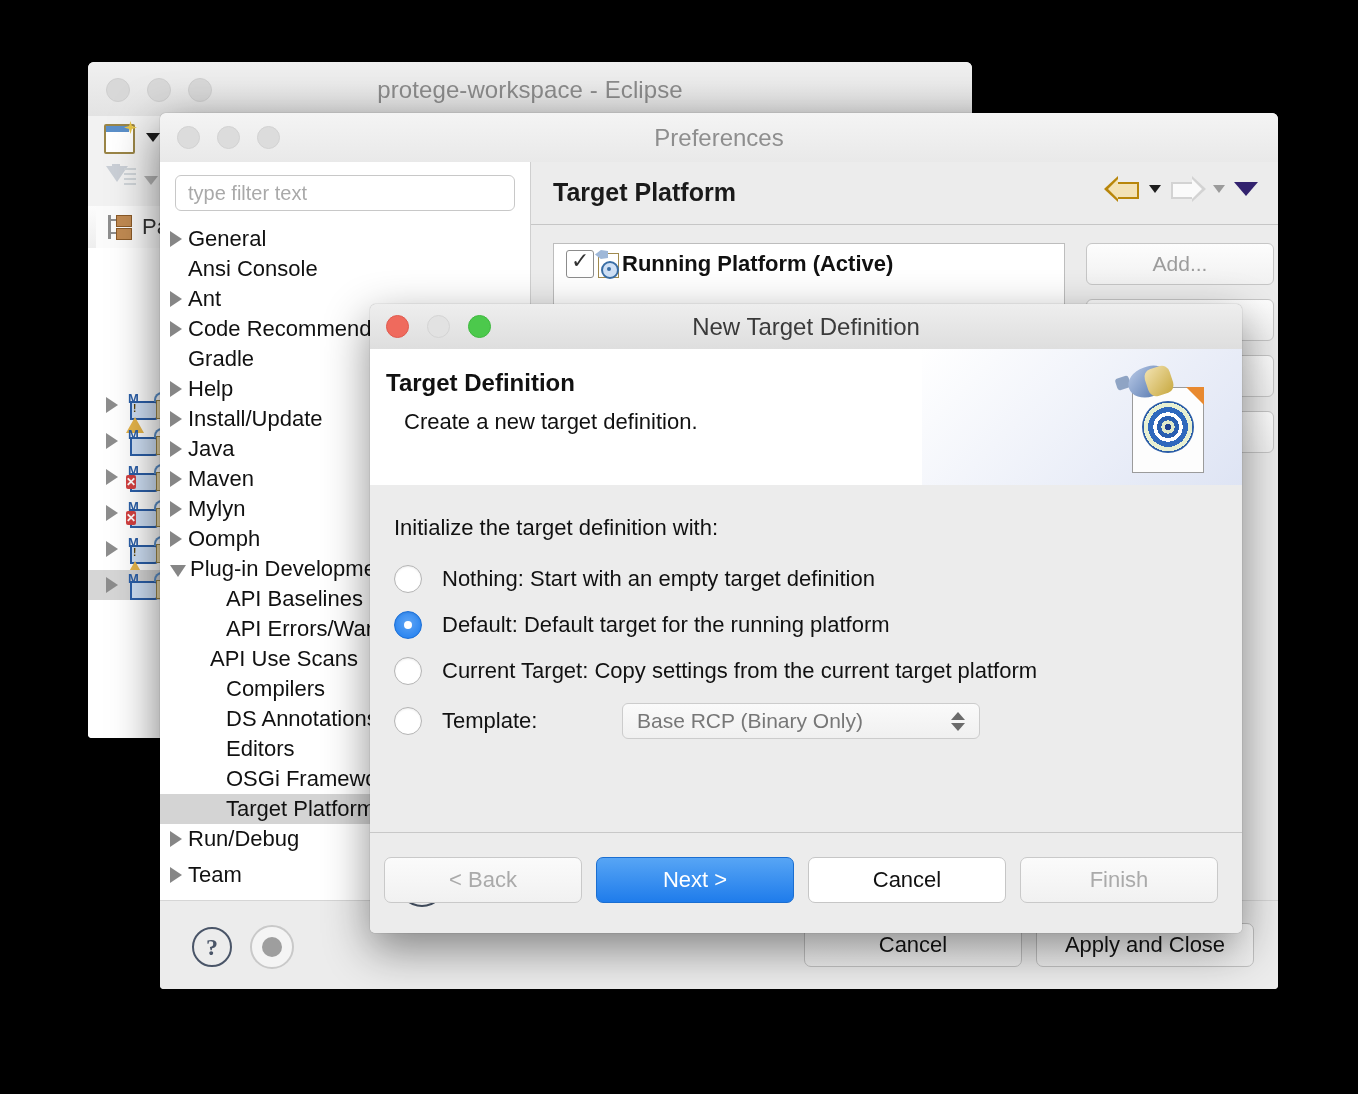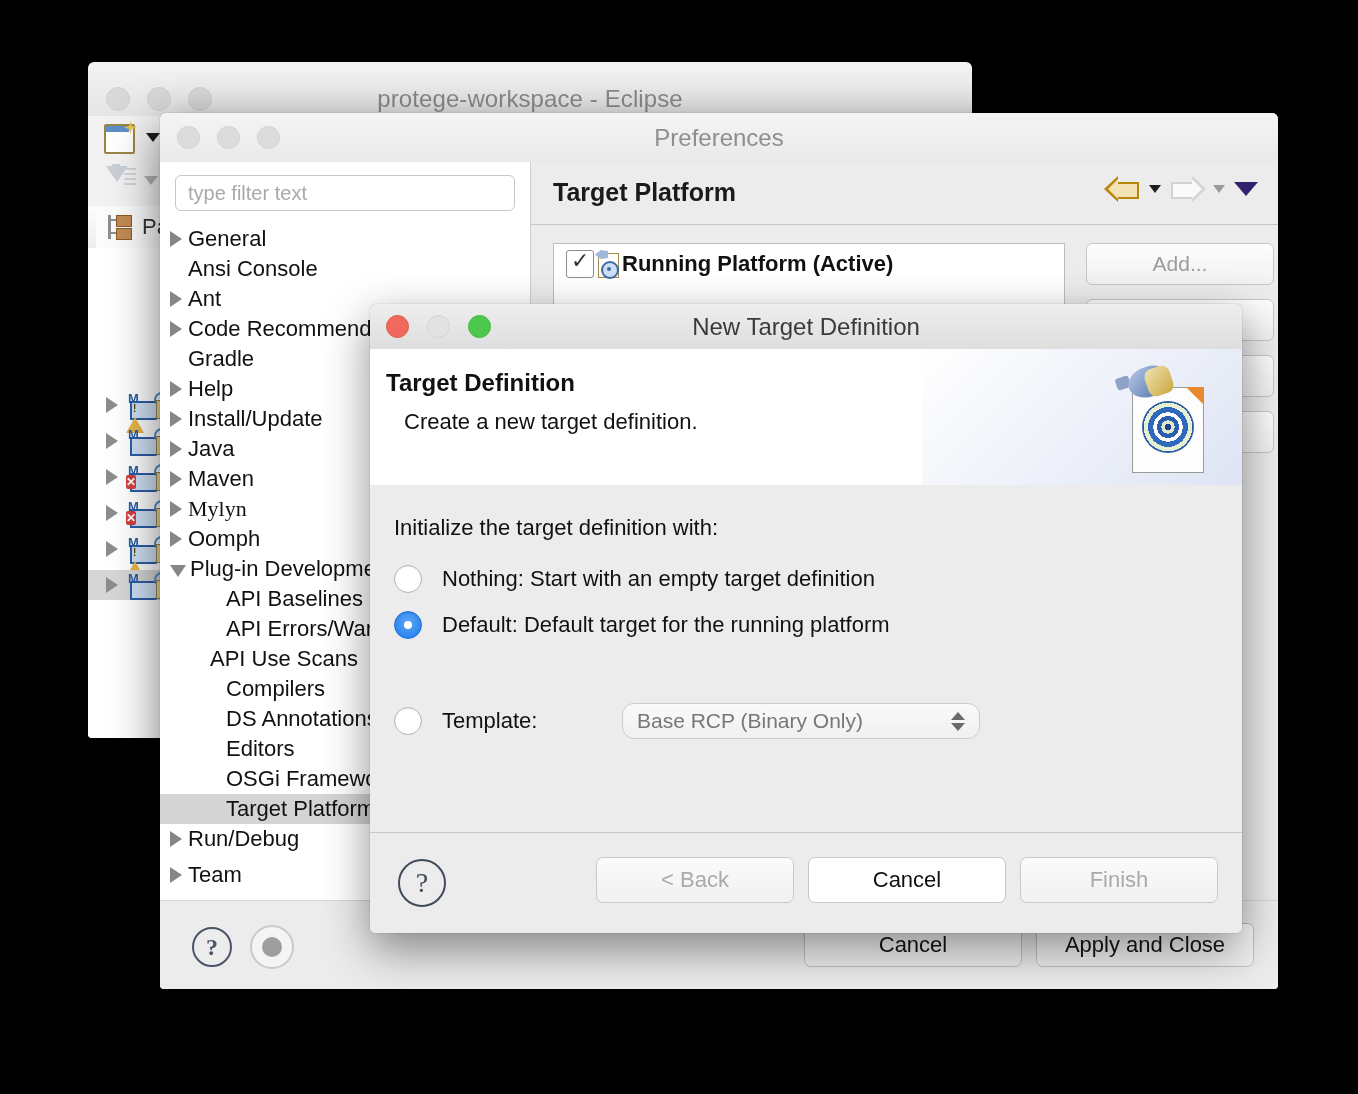--- a/index.html
+++ b/index.html
@@ -17,21 +17,20 @@
     position: absolute; left: 88px; top: 62px; width: 884px; height: 676px;
     background: #f2f2f2;
     border-radius: 6px 6px 4px 4px;
     box-shadow: 0 10px 40px rgba(0,0,0,0.55), 0 0 1px rgba(0,0,0,0.6);
     overflow: hidden;
   }
   .eclipse-titlebar {
     position: absolute; left:0; top:0; width: 100%; height: 54px;
     background: linear-gradient(to bottom, #f0f0f0 0%, #e3e3e3 100%);
     border-bottom: 1px solid #c5c5c5;
-    margin-top: 9px;
   }
   .eclipse-title {
     position: absolute; left: 0; right: 0; top: 14px;
     text-align: center; font-size: 24px; color: #8b8b8b; letter-spacing: 0.1px;
   }
   .tl-dots { position: absolute; left: 18px; top: 16px; display:flex; gap: 17px; }
   .tl-dot { width: 22px; height: 22px; border-radius: 50%; background: #d8d8d8; border:1px solid #cfcfcf; }
 
   .eclipse-toolbar { position: absolute; left:0; top: 54px; width: 100%; height: 90px; background: #f2f2f2; }
   .tb-item { position: absolute; display:flex; align-items:center; }
@@ -182,21 +181,21 @@
   .bi-horn .nub { position:absolute; left:0px; top:12px; width:14px;height:12px; background:#8fa4c4; border-radius:3px; transform: rotate(-18deg);}
 
   .ntd-content { position:absolute; left:0; top:181px; right:0; bottom:100px; background:#ececec; }
   .ntd-prompt { position:absolute; left:24px; top:30px; font-size:22px; color:#111;}
   .opt-row { position:absolute; left:24px; display:flex; align-items:center; gap:20px; }
   .radio { width:26px; height:26px; border-radius:50%; border:1px solid #b4b4b4; background:#fff; flex:0 0 auto;
      box-shadow: inset 0 1px 2px rgba(0,0,0,0.08); position:relative; }
   .radio.on { background: radial-gradient(circle at 50% 42%, #5fa5f5, #1a7bef); border-color:#1a6fd8;}
   .radio.on:after { content:""; position:absolute; left:9px; top:9px; width:8px;height:8px;border-radius:50%;background:#fff;}
   .opt-label { font-size:22px; color:#111; }
-  .tmpl-select { height:36px; width:358px; border:1px solid #cccccc; border-radius:12px;
+  .tmpl-select { height:36px; width:358px; border:1px solid #cccccc; border-radius:6px;
      background: linear-gradient(to bottom,#fafafa,#f0f0f0); display:flex; align-items:center;
      padding: 0 14px; justify-content: space-between; box-sizing:border-box; }
   .tmpl-select .val { font-size:21px; color:#777; }
   .sel-arrows { display:flex; flex-direction:column; gap:3px; align-items:center; color:#6a6a6a; }
   .sel-arrows .up { width:0;height:0;border-left:7px solid transparent;border-right:7px solid transparent;border-bottom:8px solid #6a6a6a;}
   .sel-arrows .dn { width:0;height:0;border-left:7px solid transparent;border-right:7px solid transparent;border-top:8px solid #6a6a6a;}
 
   .ntd-footer { position:absolute; left:0; right:0; bottom:0; height:100px; background:#ececec; border-top:1px solid #c8c8c8;}
   .wiz-help { position:absolute; left:28px; top:26px; width:44px;height:44px;border-radius:50%;border:2px solid #3f4a5a;
      display:flex;align-items:center;justify-content:center; font-size:28px; color:#3f4a5a; font-family:"Liberation Serif",serif;}
@@ -359,21 +358,21 @@
             <span>Install/Update</span>
           </div>
           <div class="ptree-row" style="padding-left: 10px;">
             <span class="ptree-tw "></span>
             <span>Java</span>
           </div>
           <div class="ptree-row" style="padding-left: 10px;">
             <span class="ptree-tw "></span>
             <span>Maven</span>
           </div>
-          <div class="ptree-row" style="padding-left: 10px; font-family: Liberation Serif, serif;">
+          <div class="ptree-row" style="padding-left: 10px;">
             <span class="ptree-tw "></span>
             <span>Mylyn</span>
           </div>
           <div class="ptree-row" style="padding-left: 10px;">
             <span class="ptree-tw "></span>
             <span>Oomph</span>
           </div>
           <div class="ptree-row" style="padding-left: 10px;">
             <span class="ptree-tw open"></span>
             <span>Plug-in Development</span>
@@ -517,40 +516,47 @@
       <div class="opt-row" style="top:80px;">
         <span class="radio"></span>
         <span class="opt-label">Nothing: Start with an empty target definition</span>
       </div>
 
       <div class="opt-row" style="top:126px;">
         <span class="radio on"></span>
         <span class="opt-label">Default: Default target for the running platform</span>
       </div>
 
+      <div class="opt-row" style="top:172px;">
+        <span class="radio"></span>
+        <span class="opt-label">Current Target: Copy settings from the current target platform</span>
+      </div>
 
       <div class="opt-row" style="top:218px;">
         <span class="radio"></span>
         <span class="opt-label" style="min-width:160px;">Template:</span>
         <span class="tmpl-select">
           <span class="val">Base RCP (Binary Only)</span>
           <span class="sel-arrows">
             <span class="up"></span>
               <span class="dn"></span>
           </span>
         </span>
       </div>
     </div>
 
     <div class="ntd-footer">
       <div class="wiz-help">?</div>
       <div class="wiz-btns" id="wiz-btns">
           <div class="wiz-btn">
             <span>&lt; Back</span>
           </div>
+          <div class="wiz-btn primary">
+            <span>Next &gt;</span>
+          </div>
           <div class="wiz-btn enabled">
             <span>Cancel</span>
           </div>
           <div class="wiz-btn">
             <span>Finish</span>
           </div>
         </div>
     </div>
   </div>
 

